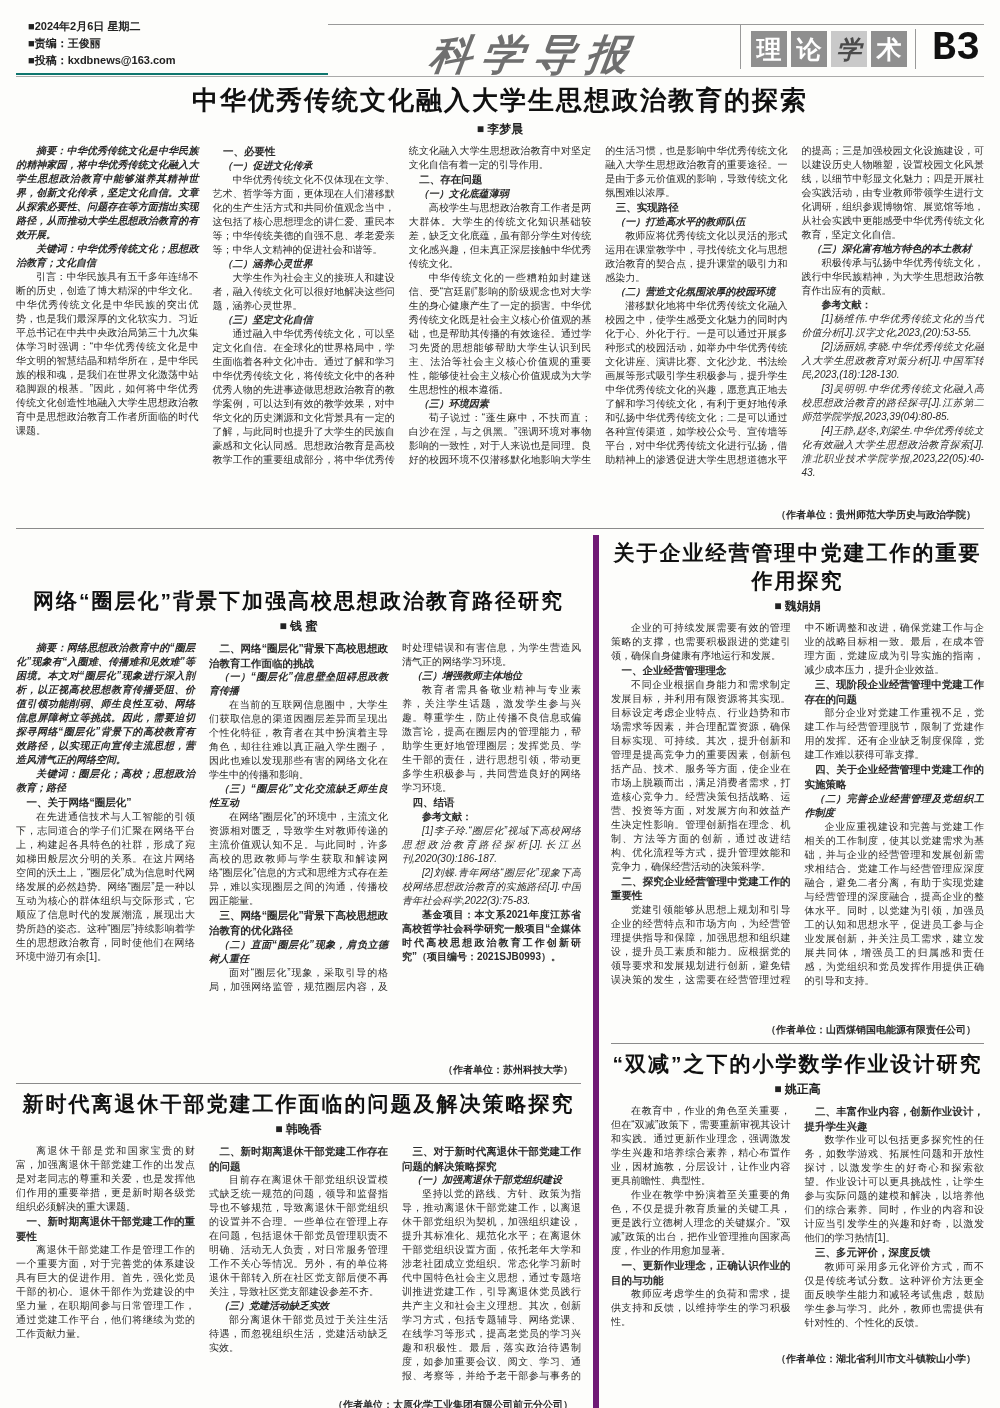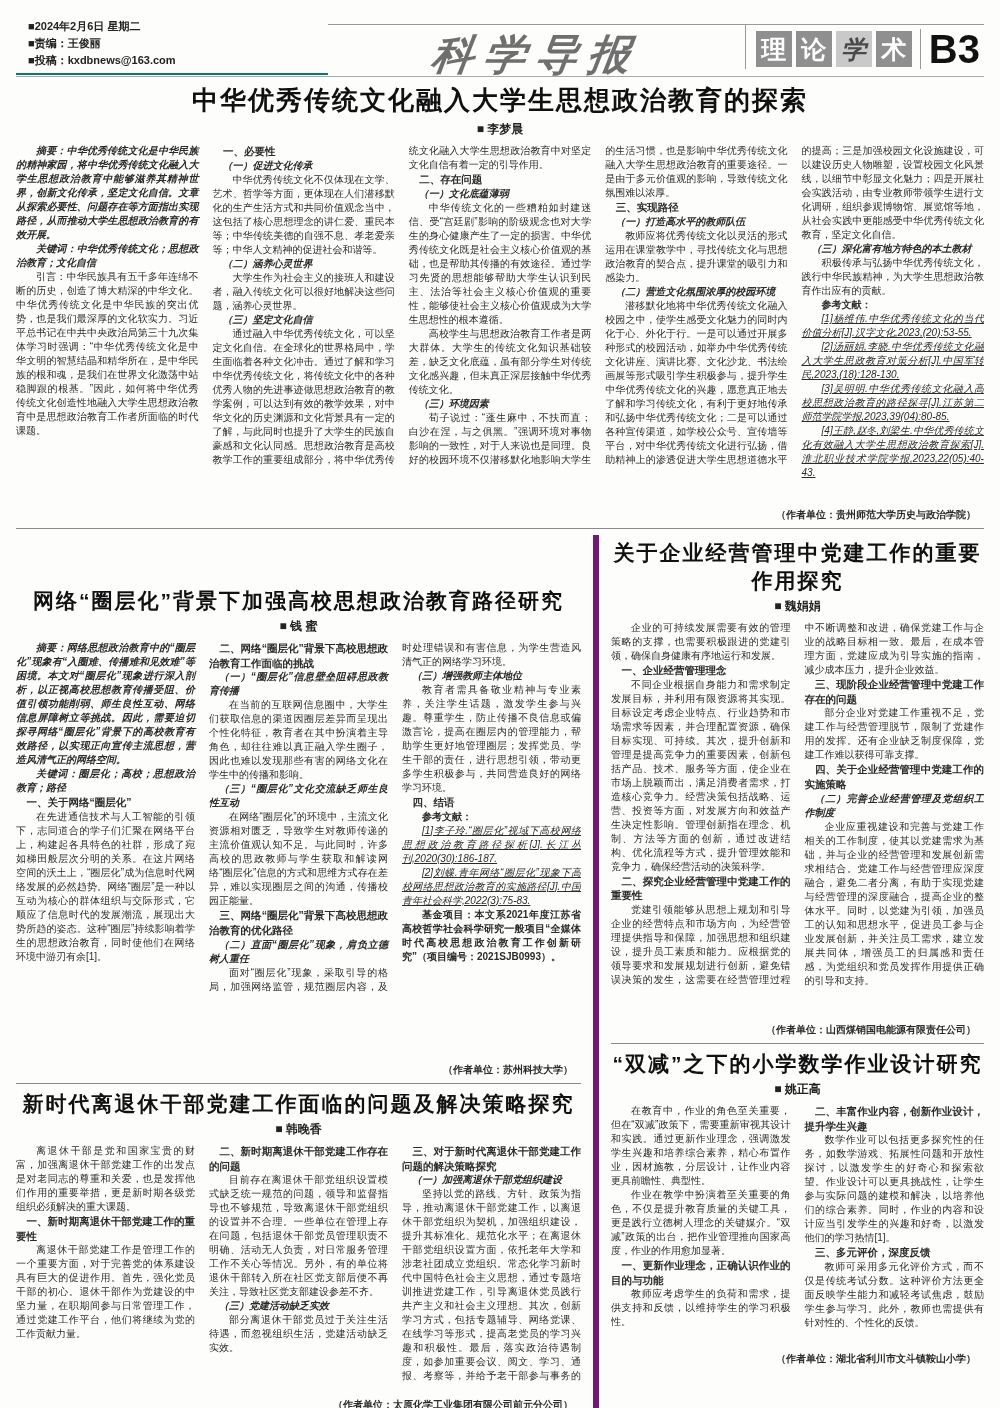--- a/index.html
+++ b/index.html
@@ -12,39 +12,39 @@
            border-bottom:2px solid #0f766e;padding:8px 0 4px 12px;}
   .mh-left div{white-space:nowrap;}
   .mh-center{flex:1;text-align:center;border-top:1px solid #999;margin-top:14px;padding-top:2px;}
   .logo{font-family:"Liberation Serif","DejaVu Serif",serif;font-style:italic;font-weight:700;
         font-size:42px;color:#6f6f6f;letter-spacing:10px;transform:skewX(-8deg);display:inline-block;}
   .mh-right{display:flex;align-items:center;gap:4px;border-top:1px solid #999;margin-top:14px;
             padding:4px 4px 0 10px;border-left:1px solid #999;}
   .secbox{width:36px;height:36px;display:flex;align-items:center;justify-content:center;
           background:#8f8f8f;color:#fff;font-size:25px;font-weight:700;}
   .secbox.alt{background:#c9c9c9;color:#4a4a4a;font-family:"Liberation Serif",serif;font-style:italic;}
-  .pageno{font-family:Liberation Sans, sans-serif;font-size:40px;font-weight:700;
-          color:#111;line-height:1;margin-left:4px;border-left:1px solid #999;padding-left:8px;}
+  .pageno{font-family:Liberation Mono, monospace;font-size:40px;font-weight:700;
+          color:#111;line-height:1;margin-left:4px;border-left:1px solid #999;padding-left:16px;}
   
   .art-title{font-weight:700;text-align:center;color:#111;letter-spacing:2px;margin:4px 0 2px 0;}
   .t-xl{font-size:26px;}
   .t-lg{font-size:21px;}
   .art-author{font-size:12px;font-weight:700;text-align:center;color:#222;margin:3px 0 6px 0;}
   .cols{column-gap:14px;text-align:justify;font-size:10px;line-height:1.4;overflow:hidden;}
   .cols-5{column-count:5;height:362px;}
   .cols-3a{column-count:3;height:420px;}
   .cols-3b{column-count:3;height:252px;}
   .cols-2a{column-count:2;height:400px;}
   .cols-2b{column-count:2;height:246px;}
   .blk{margin:0;text-indent:2em;}
   .blk.lead{font-weight:700;font-style:italic;}
   .blk.sec{font-weight:700;font-size:10.5px;text-indent:1em;break-after:avoid;}
   .blk.sub{font-weight:700;font-style:italic;text-indent:1em;break-after:avoid;}
   .blk.refhead{font-weight:700;}
-  .blk.ref{font-style:italic;text-decoration:underline;}
+  .blk.ref{font-style:italic;}
   .blk.fund{font-weight:700;}
   .affil{font-weight:700;font-size:10px;text-align:right;padding:2px 8px 0 0;}
   .hdiv{border:0;border-top:1px solid #8a8a8a;margin:6px 0;}
   .row{display:flex;}
   .row .left{width:565px;padding-right:12px;margin-top:48px;}
   .row .right{flex:1;border-left:6px solid #701a75;padding-left:12px;}
 </style>
 </head>
 <body>
 
@@ -77,22 +77,22 @@
         <p class="blk p">引言：中华民族具有五千多年连绵不断的历史，创造了博大精深的中华文化。中华优秀传统文化是中华民族的突出优势，也是我们最深厚的文化软实力。习近平总书记在中共中央政治局第三十九次集体学习时强调：“中华优秀传统文化是中华文明的智慧结晶和精华所在，是中华民族的根和魂，是我们在世界文化激荡中站稳脚跟的根基。”因此，如何将中华优秀传统文化创造性地融入大学生思想政治教育中是思想政治教育工作者所面临的时代课题。</p>
         <p class="blk sec">一、必要性</p>
         <p class="blk sub">（一）促进文化传承</p>
         <p class="blk p">中华优秀传统文化不仅体现在文学、艺术、哲学等方面，更体现在人们潜移默化的生产生活方式和共同价值观念当中，这包括了核心思想理念的讲仁爱、重民本等；中华传统美德的自强不息、孝老爱亲等；中华人文精神的促进社会和谐等。</p>
         <p class="blk sub">（二）涵养心灵世界</p>
         <p class="blk p">大学生作为社会主义的接班人和建设者，融入传统文化可以很好地解决这些问题，涵养心灵世界。</p>
         <p class="blk sub">（三）坚定文化自信</p>
         <p class="blk p">通过融入中华优秀传统文化，可以坚定文化自信。在全球化的世界格局中，学生面临着各种文化冲击。通过了解和学习中华优秀传统文化，将传统文化中的各种优秀人物的先进事迹做思想政治教育的教学案例，可以达到有效的教学效果，对中华文化的历史渊源和文化背景具有一定的了解，与此同时也提升了大学生的民族自豪感和文化认同感。思想政治教育是高校教学工作的重要组成部分，将中华优秀传统文化融入大学生思想政治教育中对坚定文化自信有着一定的引导作用。</p>
         <p class="blk sec">二、存在问题</p>
         <p class="blk sub">（一）文化底蕴薄弱</p>
+        <p class="blk p">高校学生与思想政治教育工作者是两大群体。大学生的传统文化知识基础较差，缺乏文化底蕴，虽有部分学生对传统文化感兴趣，但未真正深层接触中华优秀传统文化。</p>
         <p class="blk p">中华传统文化的一些糟粕如封建迷信、受“宫廷剧”影响的阶级观念也对大学生的身心健康产生了一定的损害。中华优秀传统文化既是社会主义核心价值观的基础，也是帮助其传播的有效途径。通过学习先贤的思想能够帮助大学生认识到民主、法治等社会主义核心价值观的重要性，能够使社会主义核心价值观成为大学生思想性的根本遵循。</p>
-        <p class="blk p">高校学生与思想政治教育工作者是两大群体。大学生的传统文化知识基础较差，缺乏文化底蕴，虽有部分学生对传统文化感兴趣，但未真正深层接触中华优秀传统文化。</p>
         <p class="blk sub">（三）环境因素</p>
         <p class="blk p">荀子说过：“蓬生麻中，不扶而直；白沙在涅，与之俱黑。”强调环境对事物影响的一致性，对于人来说也是同理。良好的校园环境不仅潜移默化地影响大学生的生活习惯，也是影响中华优秀传统文化融入大学生思想政治教育的重要途径。一是由于多元价值观的影响，导致传统文化氛围难以浓厚。</p>
         <p class="blk sec">三、实现路径</p>
         <p class="blk sub">（一）打造高水平的教师队伍</p>
         <p class="blk p">教师应将优秀传统文化以灵活的形式运用在课堂教学中，寻找传统文化与思想政治教育的契合点，提升课堂的吸引力和感染力。</p>
         <p class="blk sub">（二）营造文化氛围浓厚的校园环境</p>
         <p class="blk p">潜移默化地将中华优秀传统文化融入校园之中，使学生感受文化魅力的同时内化于心、外化于行。一是可以通过开展多种形式的校园活动，如举办中华优秀传统文化讲座、演讲比赛、文化沙龙、书法绘画展等形式吸引学生积极参与，提升学生中华优秀传统文化的兴趣，愿意真正地去了解和学习传统文化，有利于更好地传承和弘扬中华优秀传统文化；二是可以通过各种宣传渠道，如学校公众号、宣传墙等平台，对中华优秀传统文化进行弘扬，借助精神上的渗透促进大学生思想道德水平的提高；三是加强校园文化设施建设，可以建设历史人物雕塑，设置校园文化风景线，以细节中彰显文化魅力；四是开展社会实践活动，由专业教师带领学生进行文化调研，组织参观博物馆、展览馆等地，从社会实践中更能感受中华优秀传统文化教育，坚定文化自信。</p>
         <p class="blk sub">（三）深化富有地方特色的本土教材</p>
         <p class="blk p">积极传承与弘扬中华优秀传统文化，践行中华民族精神，为大学生思想政治教育作出应有的贡献。</p>
         <p class="blk refhead">参考文献：</p>

